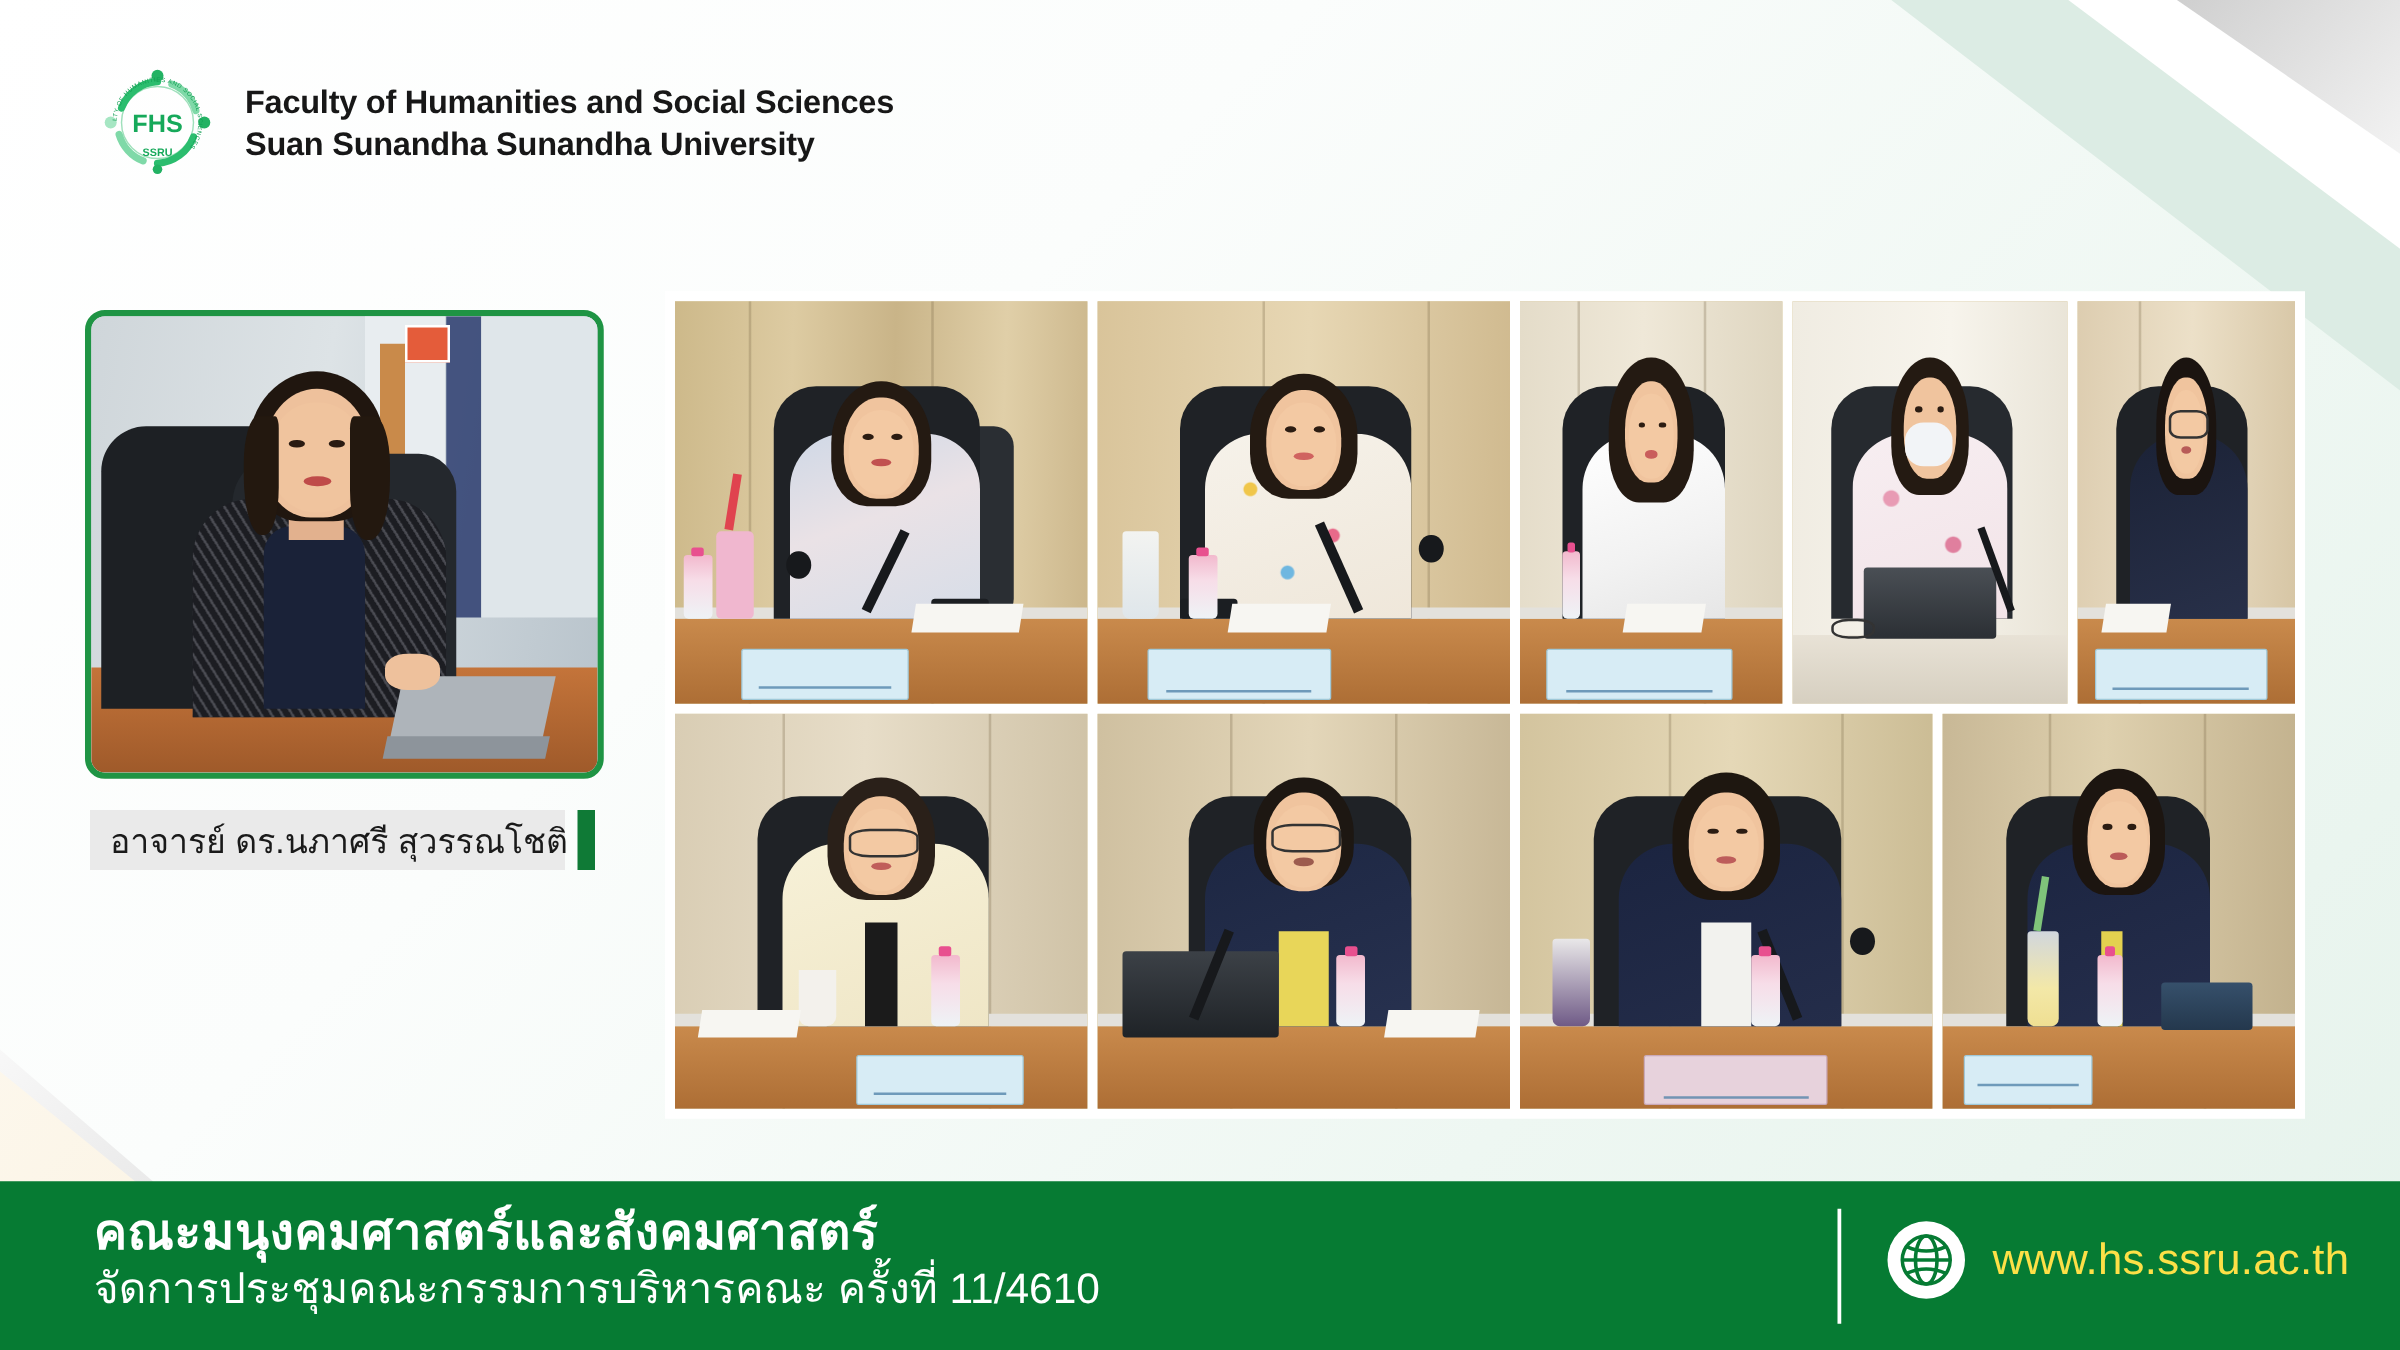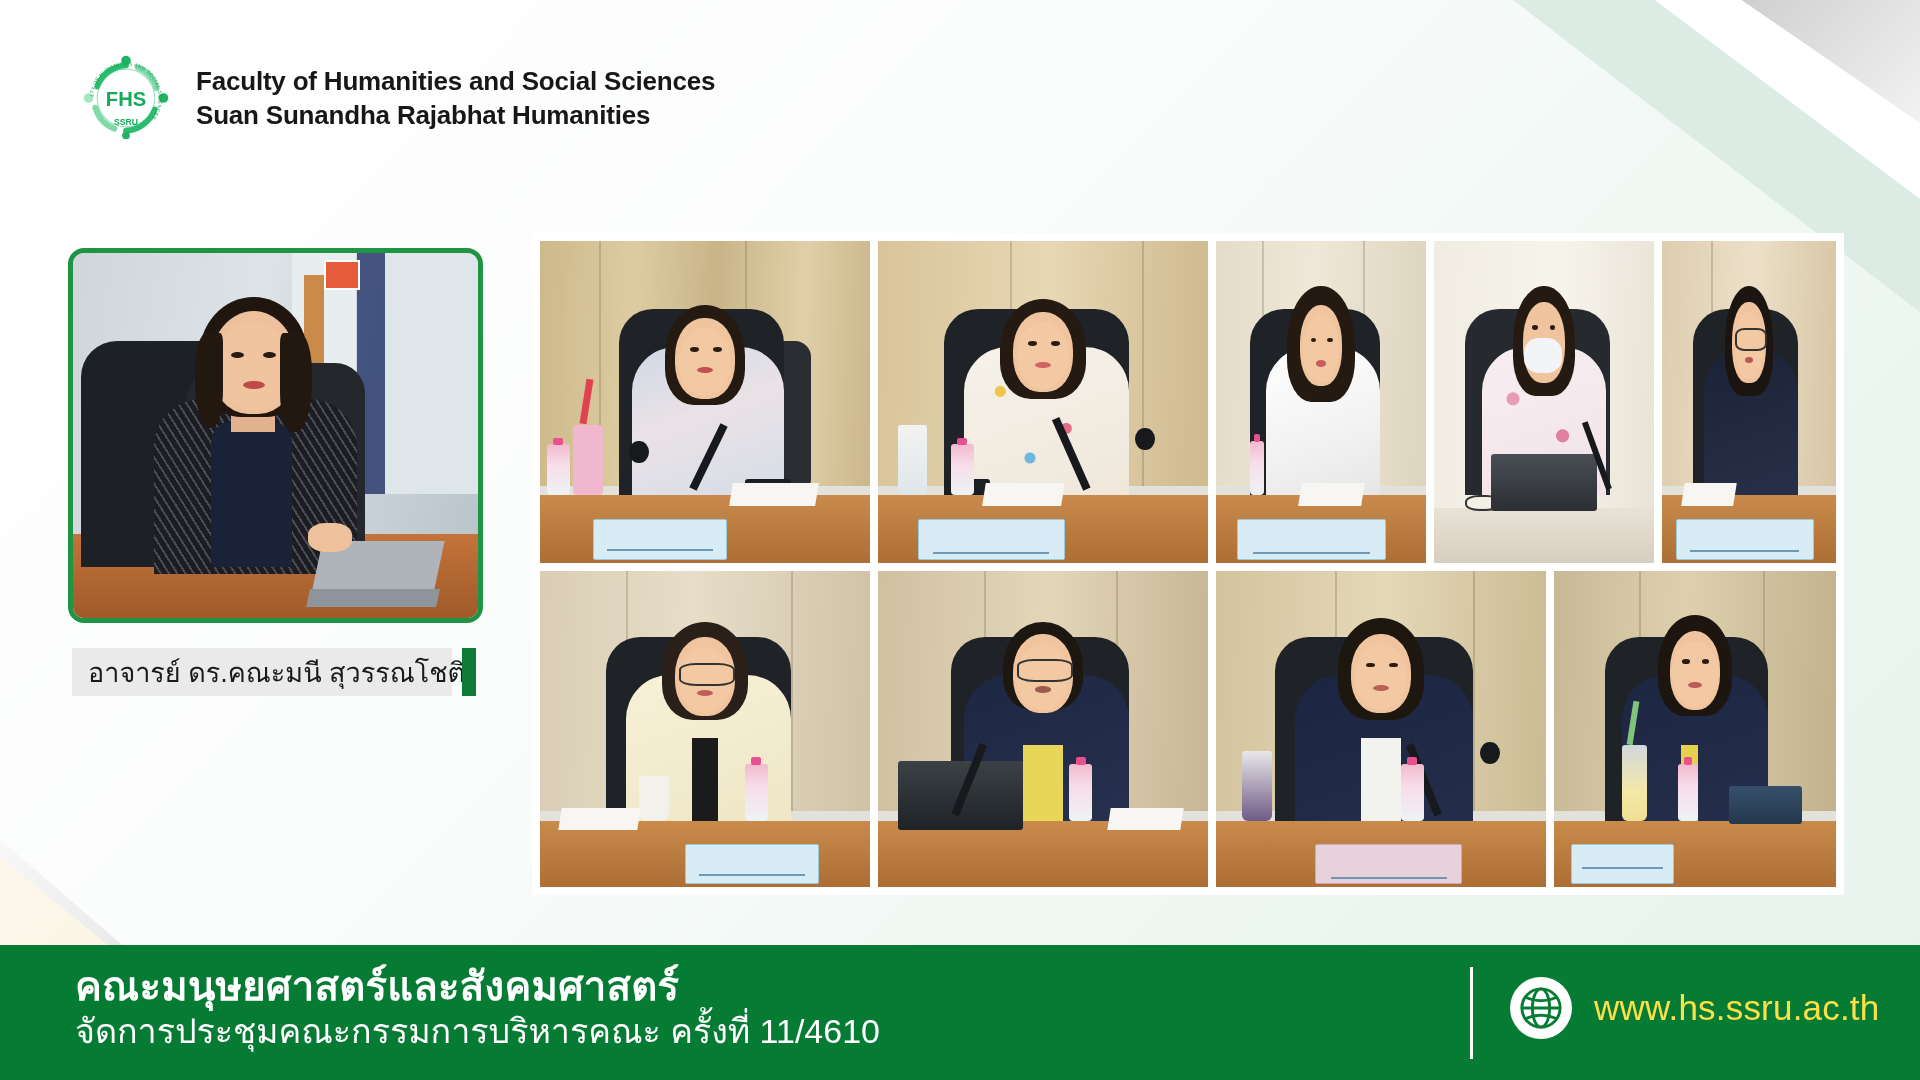--- a/index.html
+++ b/index.html
@@ -179,21 +179,21 @@
       <circle cx="50" cy="89" r="4" fill="#22b263"></circle>
       <text font-size="5.1" fill="#0f9e51" font-family="Liberation Sans, sans-serif" letter-spacing="0.5">
         <textPath href="#ringpath" startOffset="27%" text-anchor="middle">FACULTY OF HUMANITIES AND SOCIAL SCIENCES</textPath>
       </text>
       <text x="50" y="58" text-anchor="middle" font-size="21" font-weight="bold" fill="#16a95a" font-family="Liberation Sans, sans-serif">FHS</text>
       <text x="50" y="78" text-anchor="middle" font-size="9" font-weight="bold" fill="#16a95a" font-family="Liberation Sans, sans-serif">SSRU</text>
     </svg>
   </div>
   <div class="header-text">
     <div class="header-line">Faculty of Humanities and Social Sciences</div>
-    <div class="header-line">Suan Sunandha Rajabhat Humanities</div>
+    <div class="header-line">Suan Sunandha Sunandha University</div>
   </div>
 </div>
 
 <div class="portrait-frame">
   <div class="portrait-photo">
     <div class="pp-wall"></div>
       <div class="pp-panelA"></div>
       <div class="pp-panelB"></div>
     <div class="pp-panelC"></div>
       <div class="pp-door"></div>
@@ -211,21 +211,21 @@
       <div class="pp-hairR"></div>
     <div class="pp-eyeL"></div>
       <div class="pp-eyeR"></div>
       <div class="pp-mouth"></div>
     <div class="pp-laptop"></div>
       <div class="pp-laptopk"></div>
       <div class="pp-hand"></div>
   </div>
 </div>
 <div class="caption">
-  <span class="caption-text">อาจารย์ ดร.คณะมนี สุวรรณโชติ</span>
+  <span class="caption-text">อาจารย์ ดร.นภาศรี สุวรรณโชติ</span>
 </div>
 <div class="caption-bar"></div>
 
 <div class="grid-wrap">
 
   <div class="grid-row top">
 
     <div class="cell r1c1">
       <div class="m-wall wood"></div>
       <div class="m-seam" style="left:18%"></div>
@@ -432,21 +432,21 @@
           <i></i>
           <i></i>
         </div>
     </div>
 
   </div>
 </div>
 
 <div class="footer">
   <div class="footer-text">
-    <div class="footer-line1">คณะมนุษยศาสตร์และสังคมศาสตร์</div>
+    <div class="footer-line1">คณะมนุงคมศาสตร์และสังคมศาสตร์</div>
     <div class="footer-line2">จัดการประชุมคณะกรรมการบริหารคณะ ครั้งที่ 11/4610</div>
   </div>
   <div class="footer-divider"></div>
   <div class="footer-web">
     <span class="globe">
       <svg width="46" height="46" viewBox="0 0 48 48" aria-hidden="true">
         <circle cx="24" cy="24" r="20" fill="none" stroke="#067b33" stroke-width="3"></circle>
         <ellipse cx="24" cy="24" rx="9" ry="20" fill="none" stroke="#067b33" stroke-width="3"></ellipse>
         <line x1="4" y1="24" x2="44" y2="24" stroke="#067b33" stroke-width="3"></line>
         <path d="M8 13 Q24 20 40 13" fill="none" stroke="#067b33" stroke-width="3"></path>

